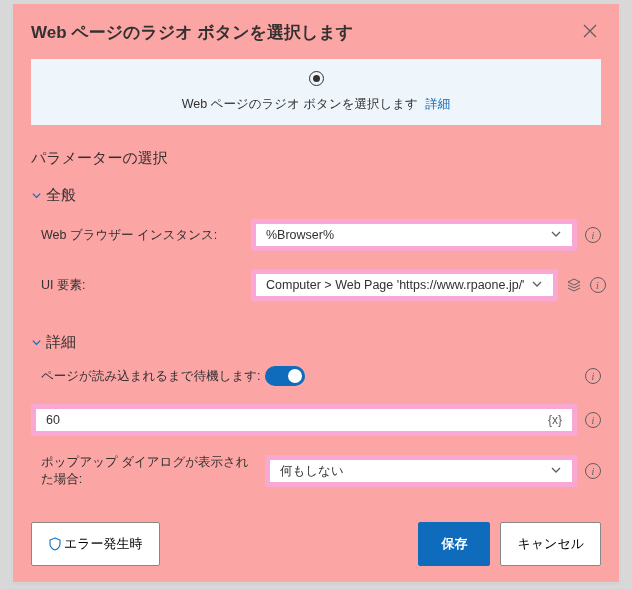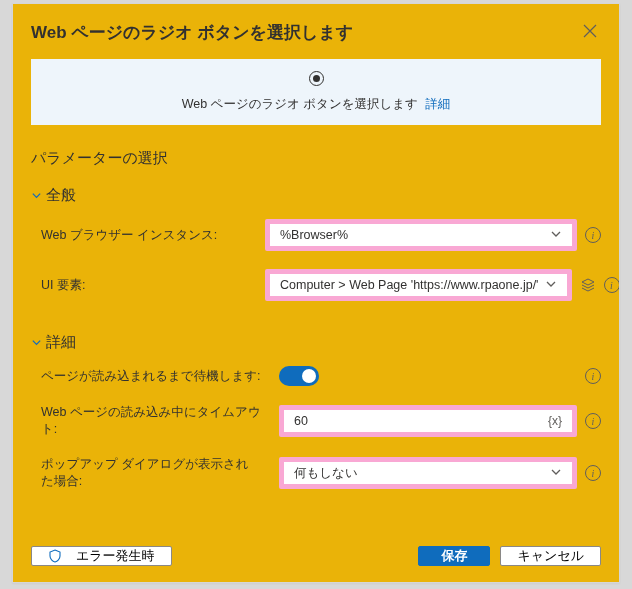--- a/index.html
+++ b/index.html
@@ -1,43 +1,43 @@
 <!DOCTYPE html>
 <html><head>
 <meta charset="utf-8">
 <style>
 * { box-sizing: border-box; margin: 0; padding: 0; }
 body { font-family: "Segoe UI", "Yu Gothic UI", Meiryo, sans-serif; font-size: 13px; color: #323130; background: #d8d8d8; width: 632px; height: 589px; overflow: hidden; position: relative; }
-.dialog { position: absolute; top: 3px; left: 12px; right: 12px; bottom: 6px; background: #eab308; border: 1px solid #d6d6d6; display: flex; flex-direction: column; box-shadow: 0 1px 2px rgba(0,0,0,.05); }
+.dialog { position: absolute; top: 3px; left: 12px; right: 12px; bottom: 6px; background: #fca5a5; border: 1px solid #d6d6d6; display: flex; flex-direction: column; box-shadow: 0 1px 2px rgba(0,0,0,.05); }
 .titlebar { display: flex; align-items: center; justify-content: space-between; padding: 16px 18px 14px 18px; }
 .titlebar h1 { font-size: 17px; font-weight: 600; }
 .close-btn { background: none; border: none; cursor: pointer; padding: 4px; color: #605e5c; }
 .banner { background: #eef5fb; margin: 0 18px; padding: 12px 14px; display: flex; align-items: center; gap: 10px; font-size: 12.5px; flex-direction: column; }
 .radio-icon { width: 15px; height: 15px; border-radius: 50%; border: 1.6px solid #323130; display: inline-flex; align-items: center; justify-content: center; flex-shrink: 0; }
 .radio-icon::after { content: ""; width: 7px; height: 7px; border-radius: 50%; background: #323130; }
 .banner a { color: #0f6cbd; text-decoration: none; margin-left: 4px; }
 .content { padding: 10px 18px 4px 18px; flex: 1; overflow: auto; }
 .section-title { font-size: 15px; margin: 14px 0 18px 0; font-weight: 400; color: #323130; }
 .collapsible { display: flex; align-items: center; gap: 4px; font-size: 15px; color: #323130; cursor: pointer; margin-bottom: 14px; }
 .chevron { color: #0f6cbd; display: inline-flex; }
-.row { display: flex; align-items: center; margin-bottom: 18px; gap: 18px; }
+.row { display: flex; align-items: center; margin-bottom: 18px; gap: 4px; }
 .row .label { width: 216px; font-size: 12.5px; color: #323130; padding-left: 10px; flex-shrink: 0; }
 .row .control { flex: 1; display: flex; align-items: center; gap: 8px; }
 .select, .input { width: 100%; height: 32px; border: 5px solid #f9a8d4; border-radius: 2px; padding: 0 10px; font-size: 12.5px; color: #323130; background: #fff; display: flex; align-items: center; justify-content: space-between; cursor: pointer; font-family: inherit; }
 .select .val, .input .val { white-space: nowrap; overflow: hidden; text-overflow: ellipsis; }
 .select .caret { color: #605e5c; flex-shrink: 0; margin-left: 6px; }
 .input { cursor: text; justify-content: space-between; }
 .input .token { color: #605e5c; font-size: 12px; flex-shrink: 0; }
 .info-icon { width: 16px; height: 16px; border: 1px solid #605e5c; border-radius: 50%; display: inline-flex; align-items: center; justify-content: center; font-size: 10px; color: #605e5c; font-style: italic; font-family: Georgia, serif; flex-shrink: 0; cursor: pointer; }
 .layers-icon { color: #605e5c; display: inline-flex; flex-shrink: 0; cursor: pointer; }
 .toggle { width: 40px; height: 20px; border-radius: 10px; background: #0f6cbd; position: relative; cursor: pointer; flex-shrink: 0; }
 .toggle::after { content: ""; position: absolute; width: 14px; height: 14px; background: #fff; border-radius: 50%; top: 3px; right: 3px; }
 .footer { display: flex; align-items: center; padding: 16px 18px; gap: 10px; border-top: 0; }
 .footer .spacer { flex: 1; }
-.btn { height: 20px; padding: 0 16px; border: 1px solid #8a8886; background: #fff; border-radius: 2px; font-size: 13px; cursor: pointer; display: inline-flex; align-items: center; gap: 14px; font-family: inherit; }
+.btn { height: 44px; padding: 0 16px; border: 1px solid #8a8886; background: #fff; border-radius: 2px; font-size: 13px; cursor: pointer; display: inline-flex; align-items: center; gap: 2px; font-family: inherit; }
 .btn.primary { background: #0f6cbd; border-color: #0f6cbd; color: #fff; font-weight: 600; padding: 0 22px; }
 .shield-icon { color: #0f6cbd; display: inline-flex; }
 </style>
 </head>
 <body>
 
 <div class="dialog">
 
   <div class="titlebar">
     <h1>Web ページのラジオ ボタンを選択します</h1>
@@ -113,21 +113,20 @@
     <div class="row">
       <div class="label" style="width:230px">ページが読み込まれるまで待機します:</div>
       <div class="control">
         <div class="toggle"></div>
         <div style="flex:1"></div>
         <span class="info-icon">i</span>
       </div>
     </div>
 
     <div class="row">
-      <div class="label" style="width:230px">Web ページの読み込み中にタイムアウト:</div>
       <div class="control">
         <div class="input">
           <span class="val">60</span>
           <span class="token">{x}</span>
         </div>
         <span class="info-icon">i</span>
       </div>
     </div>
 
     <div class="row">

